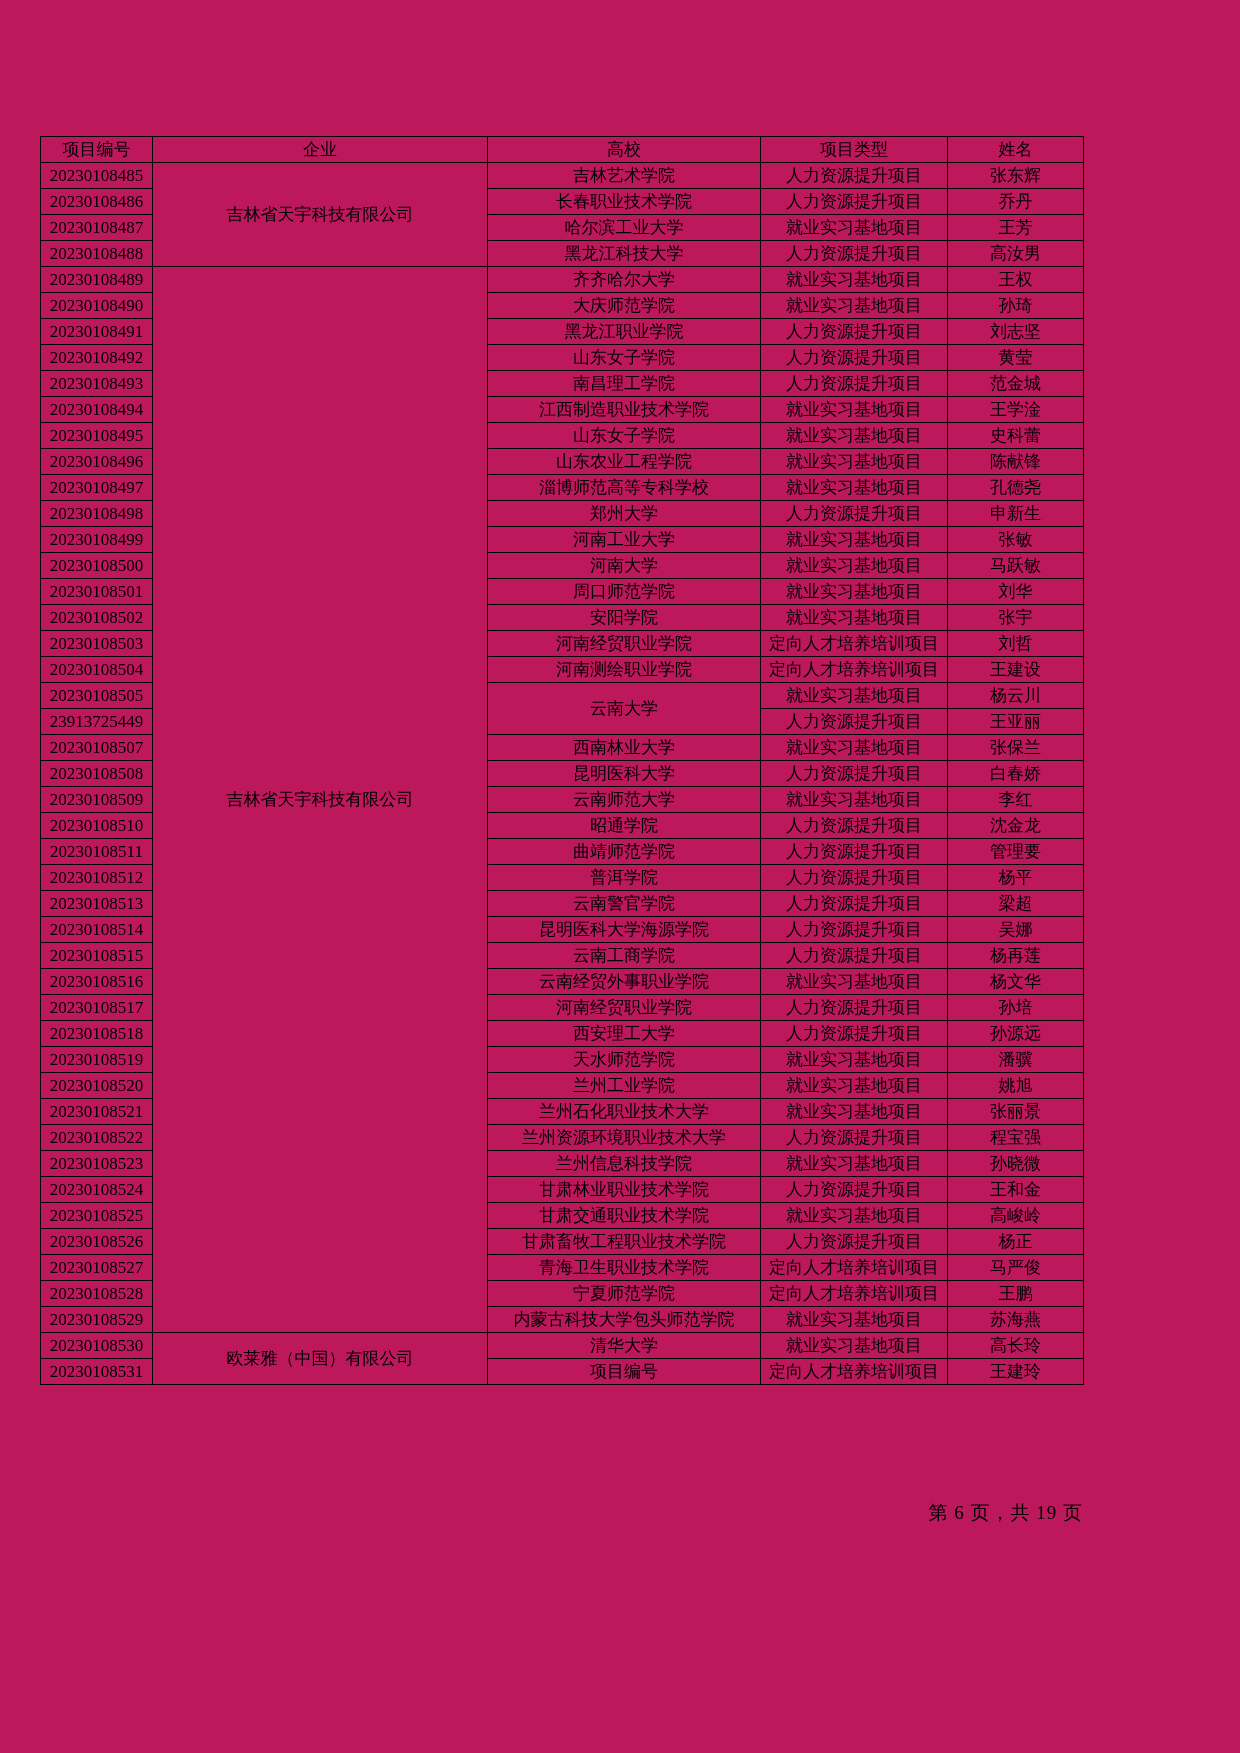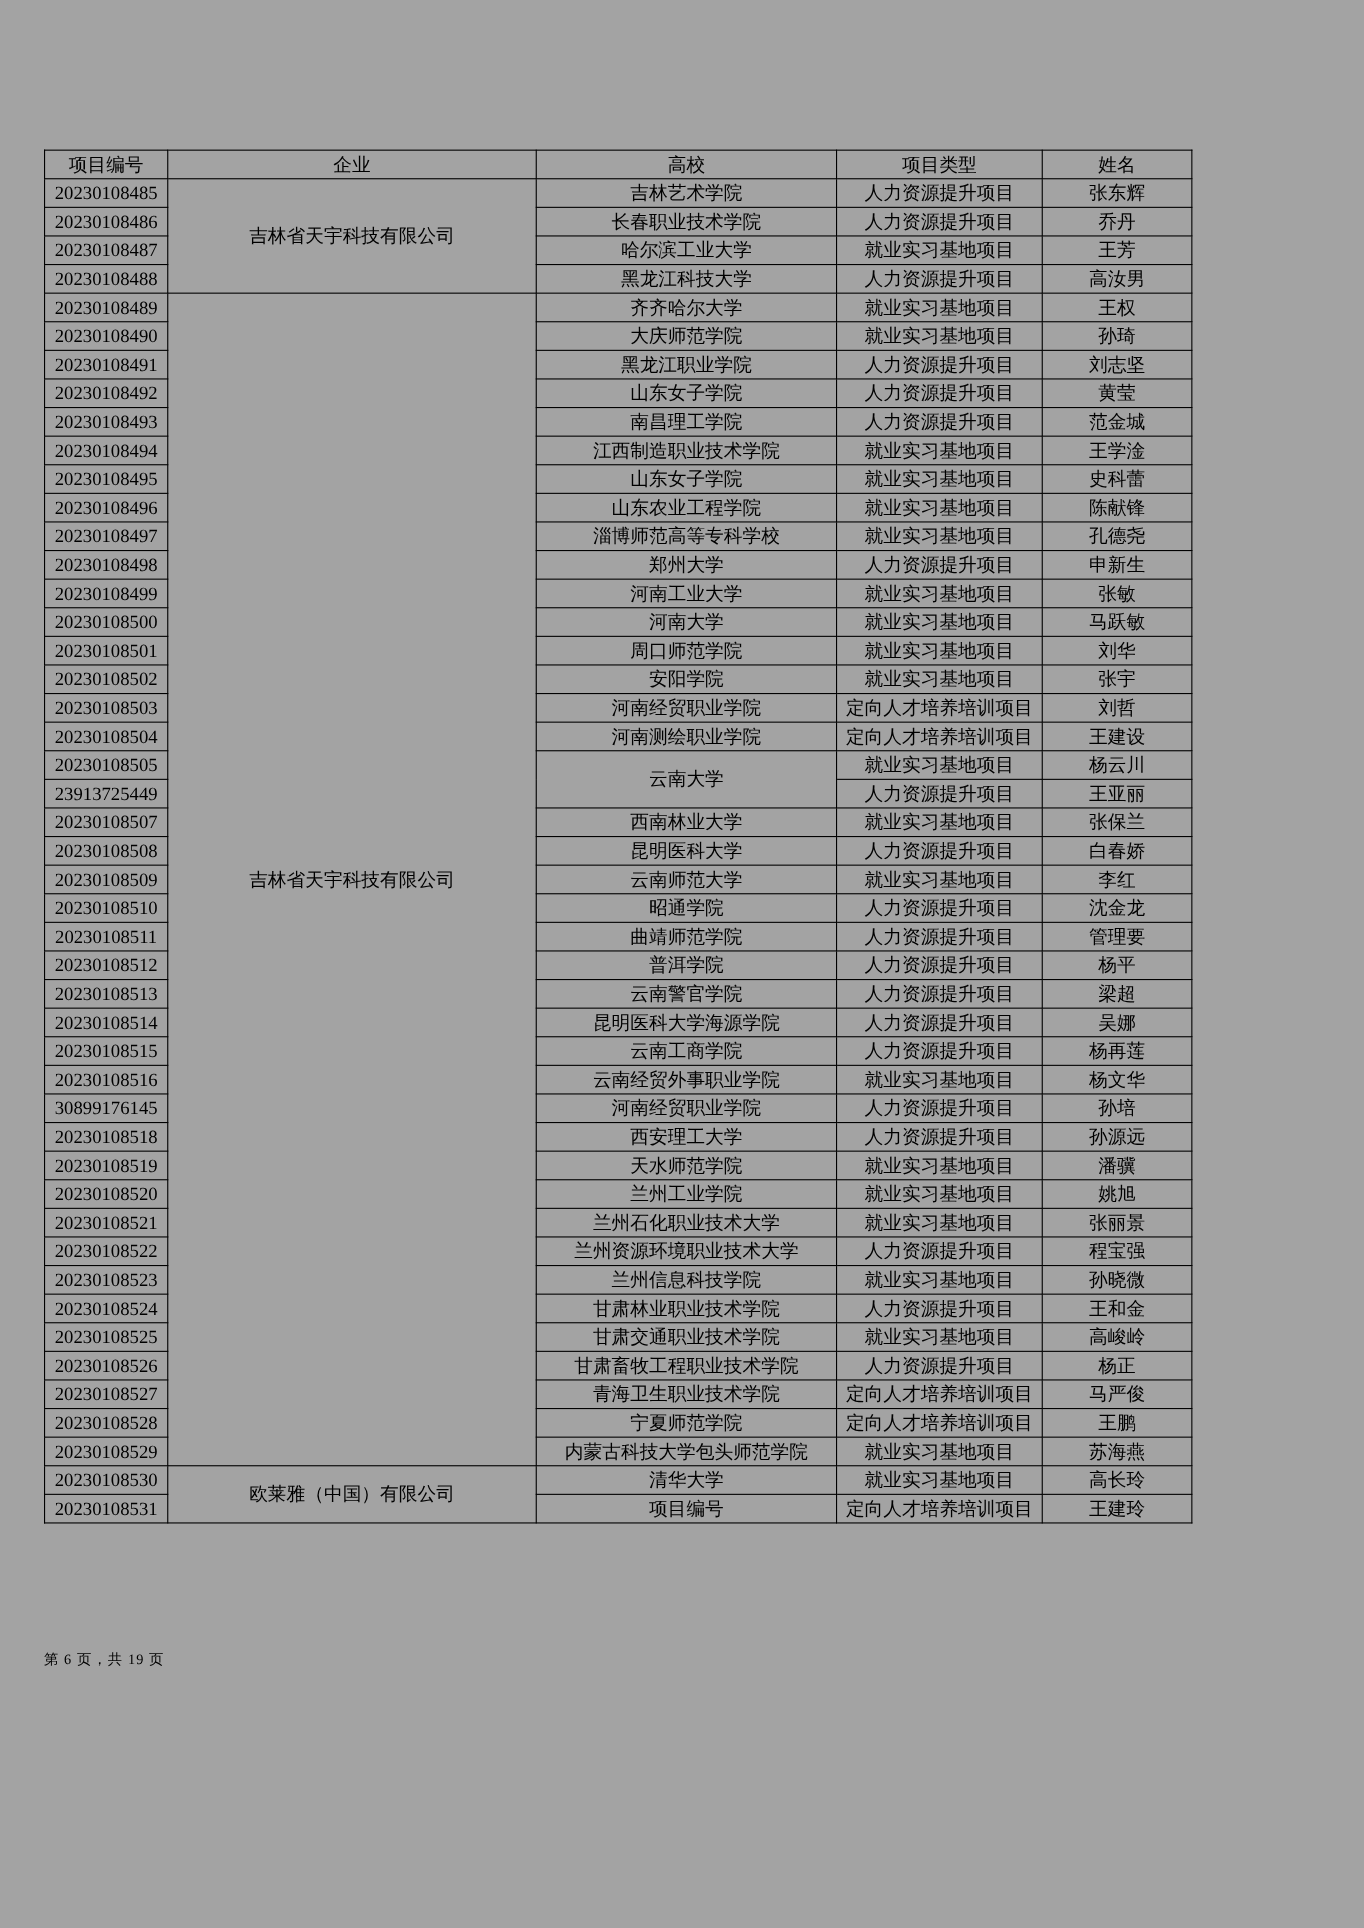--- a/index.html
+++ b/index.html
@@ -2,35 +2,35 @@
 <html><head>
 <meta charset="utf-8">
 <style>
   * { box-sizing: border-box; }
   html, body { margin: 0; padding: 0; }
   body {
     width: 1240px; height: 1753px;
     background: #ffffff; color: #000000;
     font-family: "Liberation Serif", "DejaVu Serif", serif;
   }
-  .page { position: relative; width: 1240px; height: 1753px; overflow: hidden; background: #a3a3a3; }
+  .page { position: relative; width: 1240px; height: 1753px; overflow: hidden; background: #be185d; }
   .projects-table {
     position: absolute; left: 40px; top: 136px;
     border-collapse: collapse; table-layout: fixed;
   }
   .projects-table th, .projects-table td {
     border: 1px solid #000;
     text-align: center; vertical-align: middle;
     font-size: 17px; font-weight: normal;
     padding: 0 2px; height: 26px; line-height: 1.15;
     overflow: hidden; white-space: nowrap;
   }
   .page-footer {
     position: absolute; left: 40px; top: 1500px; width: 1043px;
-    text-align: left; font-size: 13px; letter-spacing: 1px;
+    text-align: right; font-size: 19px; letter-spacing: 1px;
   }
 </style>
 </head>
 <body>
 
 <div class="page">
   <table class="projects-table">
     <colgroup>
       <col style="width:112px">
       <col style="width:335px">
@@ -235,21 +235,21 @@
           <td>人力资源提升项目</td>
           <td>杨再莲</td>
         </tr>
         <tr>
           <td>20230108516</td>
           <td>云南经贸外事职业学院</td>
           <td>就业实习基地项目</td>
           <td>杨文华</td>
         </tr>
         <tr>
-          <td>30899176145</td>
+          <td>20230108517</td>
           <td>河南经贸职业学院</td>
           <td>人力资源提升项目</td>
           <td>孙培</td>
         </tr>
         <tr>
           <td>20230108518</td>
           <td>西安理工大学</td>
           <td>人力资源提升项目</td>
           <td>孙源远</td>
         </tr>

